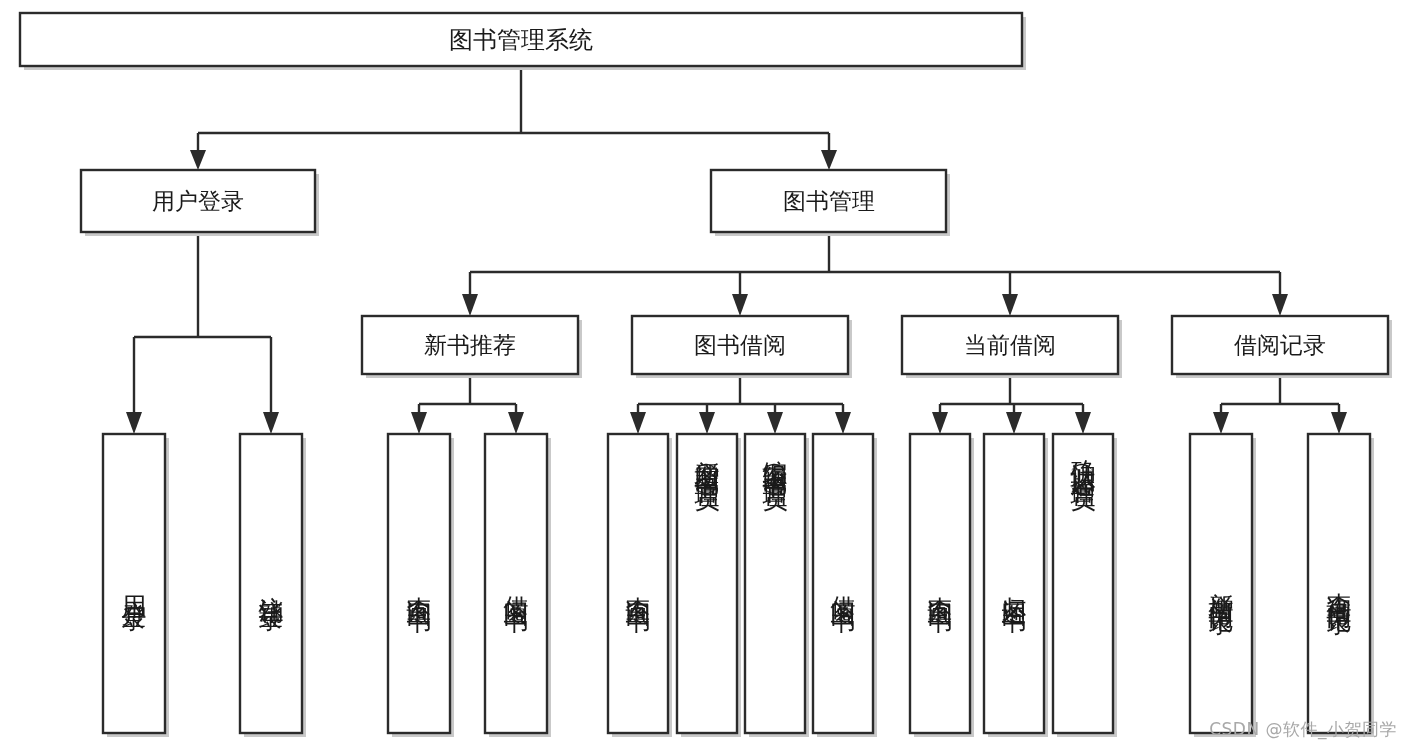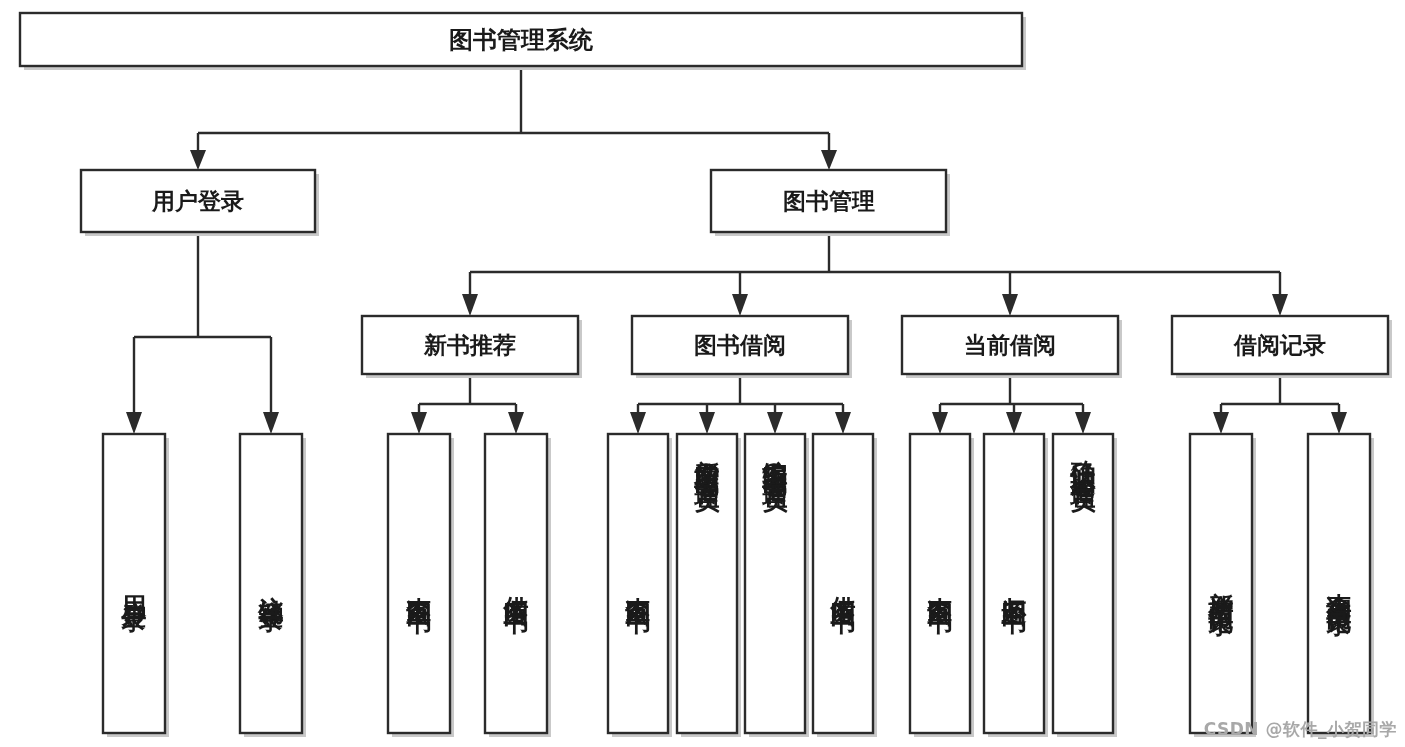--- a/index.html
+++ b/index.html
@@ -12,21 +12,20 @@
     width: 1405px;
     height: 747px;
     font-family: "DejaVu Sans", "Liberation Sans", sans-serif;
     overflow: hidden;
   }
   #diagram-root {
     position: relative;
     width: 1405px;
     height: 747px;
     background: #ffffff;
-    font-weight: bold;
   }
   svg#tree-svg {
     position: absolute;
     left: 0;
     top: 0;
     width: 1405px;
     height: 747px;
     display: block;
   }
   .node-box {

